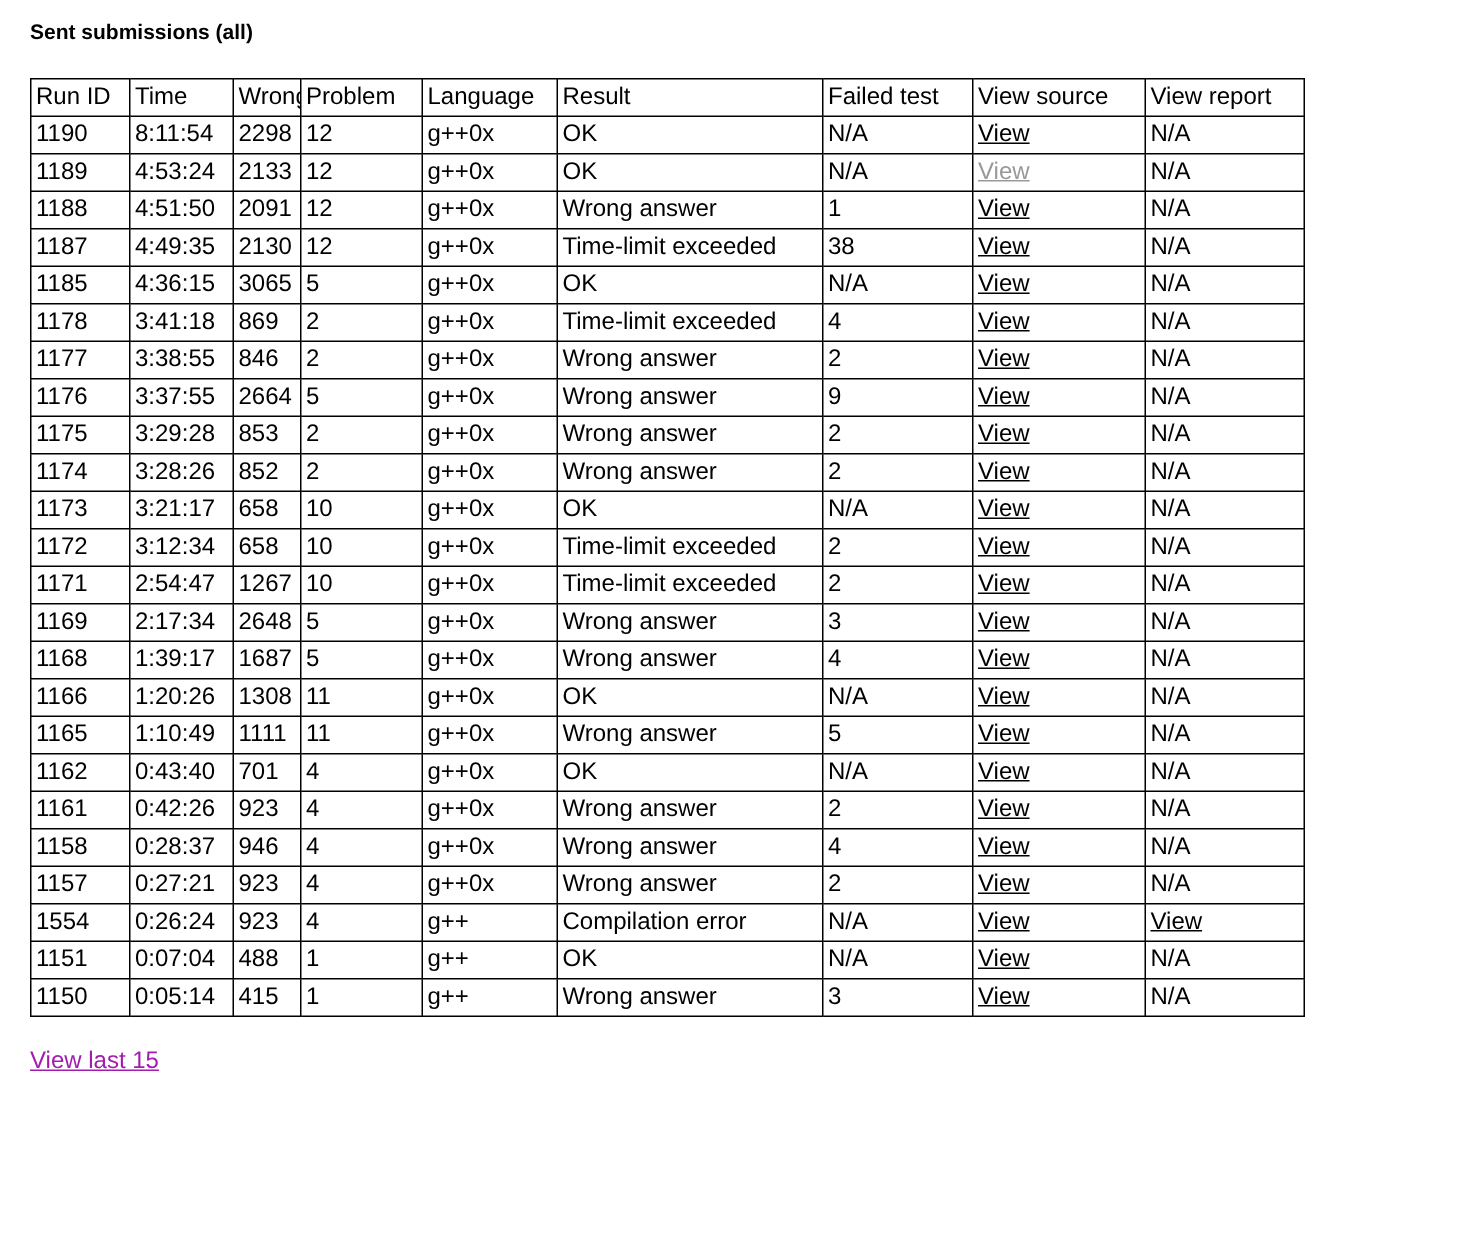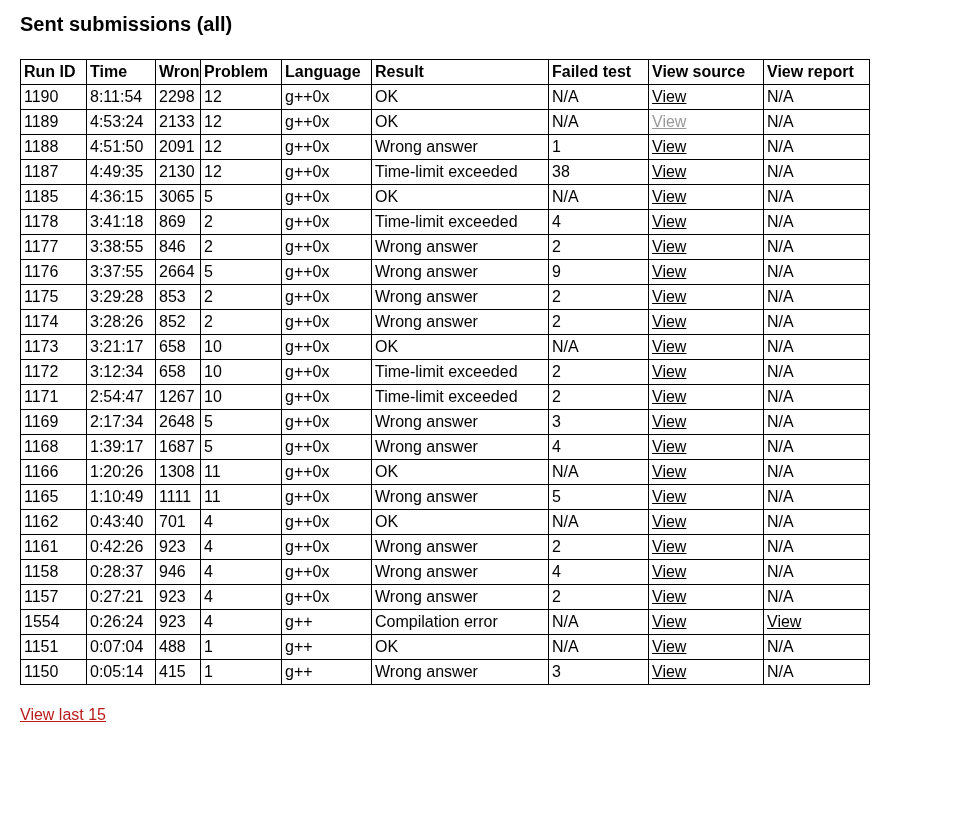--- a/index.html
+++ b/index.html
@@ -10,21 +10,21 @@
     color: #000000;
   }
   .page {
     width: 976px;
     height: 836px;
     box-sizing: border-box;
     padding: 13px 0 0 20px;
     background: #ffffff;
   }
   .page-title {
-    font-size: 20px;
+    font-size: 14px;
     font-weight: bold;
     margin: 0 0 23px 0;
     letter-spacing: 0;
   }
   table.submissions {
     border-collapse: collapse;
     table-layout: fixed;
     width: 849px;
     font-size: 16px;
   }
@@ -32,21 +32,21 @@
   table.submissions td {
     border: 1px solid #000000;
     padding: 0 3px;
     height: 24px;
     text-align: left;
     white-space: nowrap;
     overflow: hidden;
     vertical-align: middle;
   }
   table.submissions th {
-    font-weight: bold;
+    font-weight: normal;
   }
   col.c-run-id      { width: 66px; }
   col.c-time        { width: 69px; }
   col.c-size        { width: 45px; }
   col.c-problem     { width: 81px; }
   col.c-language    { width: 90px; }
   col.c-result      { width: 177px; }
   col.c-failed-test { width: 100px; }
   col.c-view-source { width: 115px; }
   col.c-view-report { width: 106px; }
@@ -56,21 +56,21 @@
     cursor: pointer;
     text-align: right;
   }
   a.table-link.visited {
     color: #999999;
   }
   .footer-link-wrap {
     margin-top: 21px;
   }
   a.footer-link {
-    color: #b91c1c;
+    color: #a21caf;
     text-decoration: underline;
     font-size: 16px;
     cursor: pointer;
   }
 </style>
 </head>
 <body>
 
 <div class="page">
   <h2 class="page-title">Sent submissions (all)</h2>

